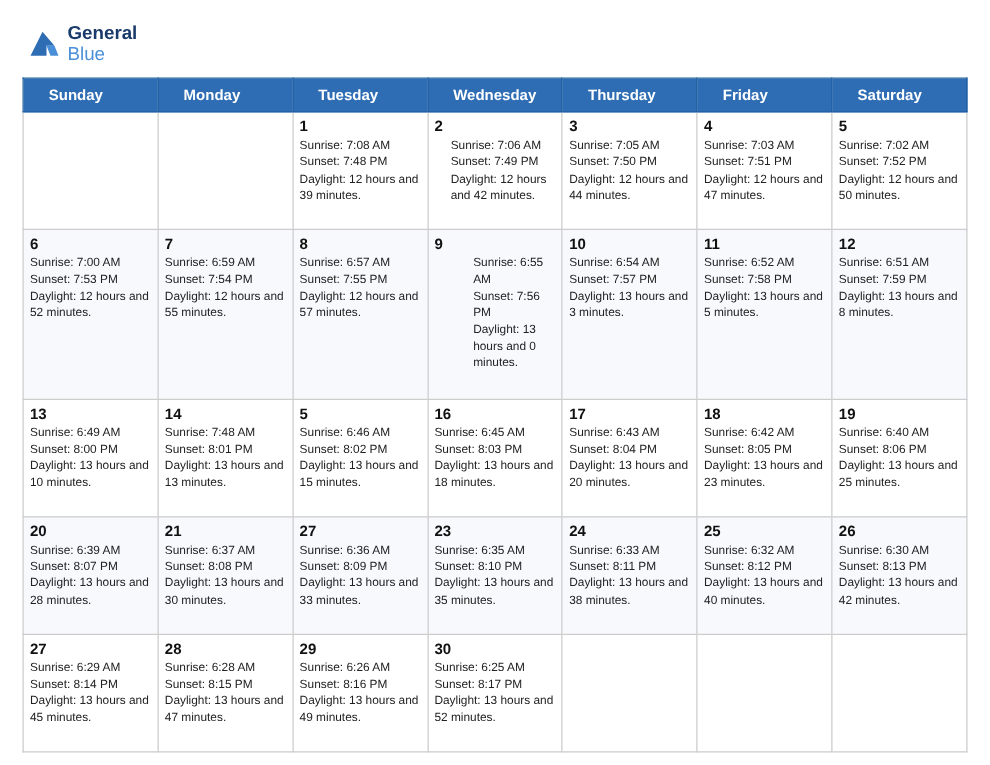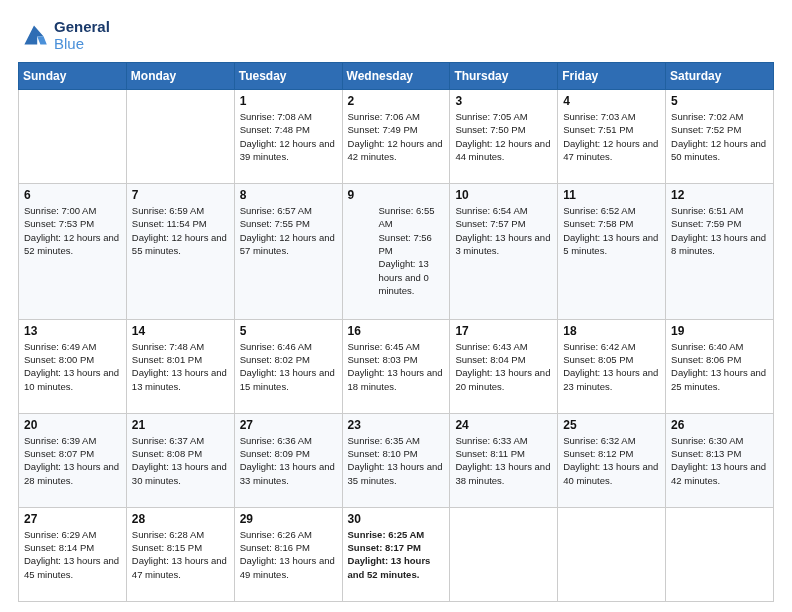--- a/index.html
+++ b/index.html
@@ -49,21 +49,21 @@
       border: 1px solid #ccc;
       border-collapse: collapse;
       width: 100%;
       table-layout: fixed;
     }
     .calendar th {
       background: #2e6db4;
       color: #fff;
       font-size: 12px;
       font-weight: bold;
-      padding: 6px 4px;
+      padding: 6px 20px;
       text-align: left;
       border: 1px solid #2060a0;
     }
     .calendar td {
       border: 1px solid #ccc;
       vertical-align: top;
       padding: 4px 5px;
       font-size: 10px;
       color: #333;
       height: 82px;
@@ -129,21 +129,21 @@
           <td class="empty"></td>
           <td class="empty"></td>
           <td>
             <span class="day-num">1</span>
             <div class="day-info" style="white-space: pre-line;">Sunrise: 7:08 AM
 Sunset: 7:48 PM
 Daylight: 12 hours and 39 minutes.</div>
           </td>
           <td>
             <span class="day-num">2</span>
-            <div class="day-info" style="white-space: pre-line;">Sunrise: 7:06 AM
+            <div class="day-info" style="white-space: pre-line; margin-left: 13px;">Sunrise: 7:06 AM
 Sunset: 7:49 PM
 Daylight: 12 hours and 42 minutes.</div>
           </td>
           <td>
             <span class="day-num">3</span>
             <div class="day-info" style="white-space: pre-line;">Sunrise: 7:05 AM
 Sunset: 7:50 PM
 Daylight: 12 hours and 44 minutes.</div>
           </td>
           <td>
@@ -162,21 +162,21 @@
         <tr>
           <td>
             <span class="day-num">6</span>
             <div class="day-info" style="white-space: pre-line;">Sunrise: 7:00 AM
 Sunset: 7:53 PM
 Daylight: 12 hours and 52 minutes.</div>
           </td>
           <td>
             <span class="day-num">7</span>
             <div class="day-info" style="white-space: pre-line;">Sunrise: 6:59 AM
-Sunset: 11:54 PM
+Sunset: 7:54 PM
 Daylight: 12 hours and 55 minutes.</div>
           </td>
           <td>
             <span class="day-num">8</span>
             <div class="day-info" style="white-space: pre-line;">Sunrise: 6:57 AM
 Sunset: 7:55 PM
 Daylight: 12 hours and 57 minutes.</div>
           </td>
           <td>
             <span class="day-num">9</span>
@@ -305,21 +305,21 @@
 Daylight: 13 hours and 47 minutes.</div>
           </td>
           <td>
             <span class="day-num">29</span>
             <div class="day-info" style="white-space: pre-line;">Sunrise: 6:26 AM
 Sunset: 8:16 PM
 Daylight: 13 hours and 49 minutes.</div>
           </td>
           <td>
             <span class="day-num">30</span>
-            <div class="day-info" style="white-space: pre-line; font-weight: bold;">Sunrise: 6:25 AM
+            <div class="day-info" style="white-space: pre-line;">Sunrise: 6:25 AM
 Sunset: 8:17 PM
 Daylight: 13 hours and 52 minutes.</div>
           </td>
           <td class="empty"></td>
           <td class="empty"></td>
           <td class="empty"></td>
         </tr>
       </tbody>
   </table>
 </div>

